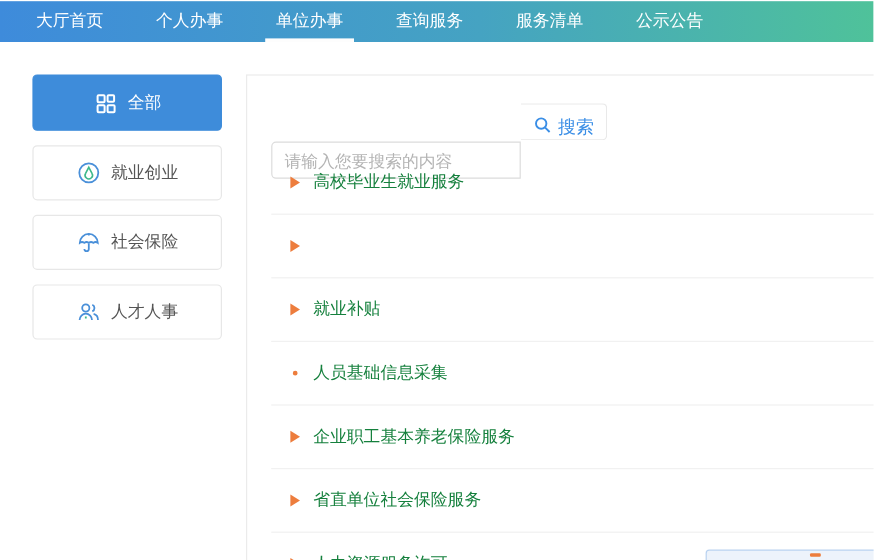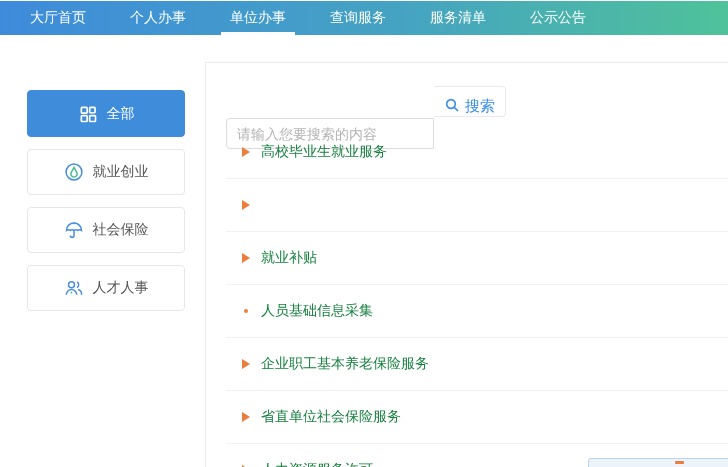--- a/index.html
+++ b/index.html
@@ -10,21 +10,21 @@
   
   .topnav { position:absolute; left:0; top:1px; width:728px; height:34px;
     background:linear-gradient(90deg,#3e8bdb 0%, #45a3c2 55%, #4fc29a 100%);
     display:flex; align-items:stretch; padding-left:30px; gap:44px; }
   .tab { position:relative; color:#fff; font-size:14px; display:flex;
     align-items:center; cursor:pointer; white-space:nowrap; }
   .tab.active::after { content:""; position:absolute; left:-9px; right:-9px;
     bottom:0; height:3px; background:#fdfdfd; }
 
   
-  .sidebar { position:absolute; left:27px; top:62px; width:158px;margin-top:28px; }
+  .sidebar { position:absolute; left:27px; top:62px; width:158px; }
   .side-item { height:46px; margin-bottom:12px; border:1px solid #e7e7e7;
     border-radius:4px; background:#fff; display:flex; align-items:center;
     justify-content:center; gap:9px; cursor:pointer; }
   .side-item .lbl { font-size:14px; color:#555; }
   .side-item.active { background:#3e8cda; border-color:#3e8cda; height:47px; }
   .side-item.active .lbl { color:#fff; }
   .side-item svg { display:block; }
 
   
   .panel { position:absolute; left:205px; top:62px; width:540px; height:430px;

